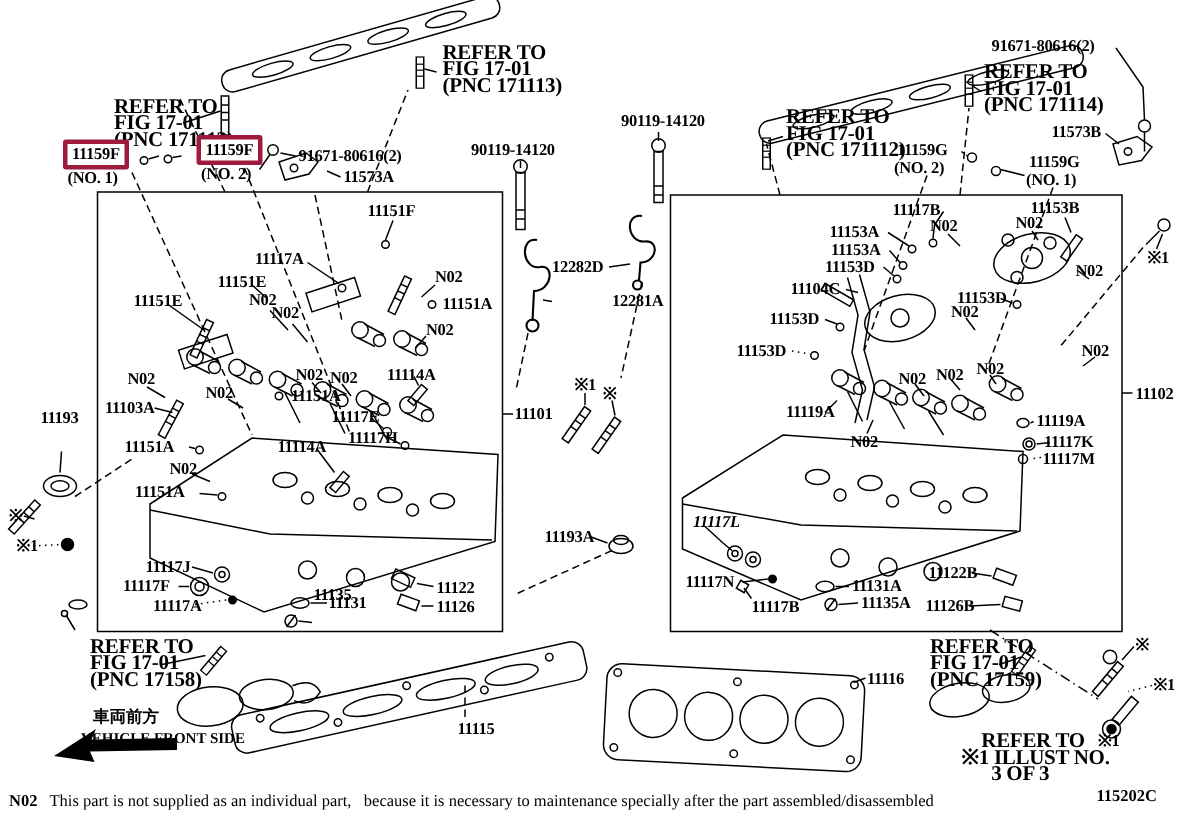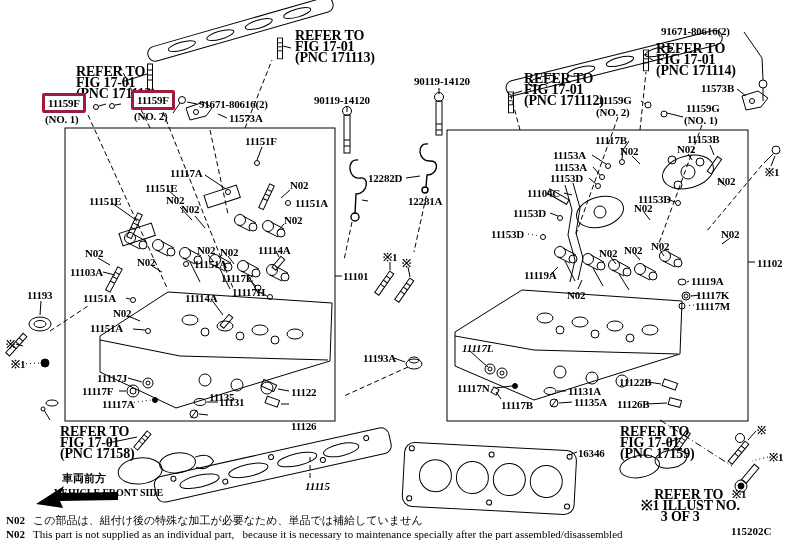--- a/index.html
+++ b/index.html
@@ -446,35 +446,35 @@
       <div class="lbl" style="left: 284px; top: 215px;">N02</div>
       <div class="lbl" style="left: 197px; top: 245px;">N02</div>
       <div class="lbl" style="left: 220px; top: 247px;">N02</div>
       <div class="lbl" style="left: 258px; top: 245px;">11114A</div>
       <div class="lbl" style="left: 85px; top: 248px;">N02</div>
       <div class="lbl" style="left: 137px; top: 257px;">N02</div>
       <div class="lbl" style="left: 194px; top: 259px;">11151A</div>
       <div class="lbl" style="left: 70px; top: 267px;">11103A</div>
       <div class="lbl" style="left: 221px; top: 273px;">11117E</div>
       <div class="lbl" style="left: 232px; top: 287px;">11117H</div>
-      <div class="lbl" style="left: 27px; top: 290px;">11193</div>
+      <div class="lbl" style="left: 27px; top: 274px;">11193</div>
       <div class="lbl" style="left: 83px; top: 293px;">11151A</div>
       <div class="lbl" style="left: 185px; top: 293px;">11114A</div>
       <div class="lbl" style="left: 113px; top: 308px;">N02</div>
       <div class="lbl" style="left: 90px; top: 323px;">11151A</div>
       <div class="lbl marker" style="left: 6px; top: 339px;">※</div>
       <div class="lbl marker" style="left: 11px; top: 359px;">※1</div>
       <div class="lbl" style="left: 97px; top: 373px;">11117J</div>
       <div class="lbl" style="left: 82px; top: 386px;">11117F</div>
       <div class="lbl" style="left: 102px; top: 399px;">11117A</div>
       <div class="lbl" style="left: 219px; top: 397px;">11131</div>
       <div class="lbl" style="left: 209px; top: 392px;">11135</div>
       <div class="lbl" style="left: 291px; top: 387px;">11122</div>
-      <div class="lbl" style="left: 291px; top: 400px; margin-top: 21px;">11126</div>
-      <div class="lbl" style="left: 305px; top: 481px; font-style: italic;">11115</div>
+      <div class="lbl" style="left: 291px; top: 400px;">11126</div>
+      <div class="lbl" style="left: 305px; top: 481px;">11115</div>
       <div class="lbl ref" style="left: 60px; top: 426px;">REFER TO
 FIG 17-01
 (PNC 17158)</div>
       <div class="lbl" style="left: 368px; top: 173px;">12282D</div>
       <div class="lbl" style="left: 370px; top: 196px; margin-left: 38px;">12281A</div>
       <div class="lbl" style="left: 343px; top: 271px;">11101</div>
       <div class="lbl marker" style="left: 383px; top: 252px;">※1</div>
       <div class="lbl marker" style="left: 402px; top: 258px;">※</div>
       <div class="lbl" style="left: 363px; top: 353px;">11193A</div>
       <div class="lbl" style="left: 595px; top: 135px;">11117B</div>
@@ -505,28 +505,27 @@
       <div class="lbl" style="left: 457px; top: 383px;">11117N</div>
       <div class="lbl" style="left: 619px; top: 377px;">11122B</div>
       <div class="lbl" style="left: 568px; top: 386px;">11131A</div>
       <div class="lbl" style="left: 574px; top: 397px;">11135A</div>
       <div class="lbl" style="left: 617px; top: 399px;">11126B</div>
       <div class="lbl" style="left: 501px; top: 400px;">11117B</div>
       <div class="lbl marker" style="left: 757px; top: 425px;">※</div>
       <div class="lbl ref" style="left: 620px; top: 426px;">REFER TO
 FIG 17-01
 (PNC 17159)</div>
-      <div class="lbl" style="left: 578px; top: 448px;">16346</div>
+      <div class="lbl" style="left: 578px; top: 448px;">11116</div>
       <div class="lbl marker" style="left: 769px; top: 452px;">※1</div>
       <div class="lbl marker" style="left: 732px; top: 489px;">※1</div>
       <div class="lbl ref" style="left: 641px; top: 489px;">    REFER TO
 ※1 ILLUST NO.
       3 OF 3</div>
     </div>
 
   <div id="front-jp">車両前方</div>
   <div id="front-en">VEHICLE FRONT SIDE</div>
 
-  <div class="fnrow" style="top:514px"><span class="fnmark">N02</span><span>この部品は、組付け後の特殊な加工が必要なため、単品では補給していません</span></div>
   <div class="fnrow" style="top:528px"><span class="fnmark">N02</span><span>This part is not supplied as an individual part,   because it is necessary to maintenance specially after the part assembled/disassembled</span></div>
 
   <div id="code">115202C</div>
 </div>
 
 </body></html>

